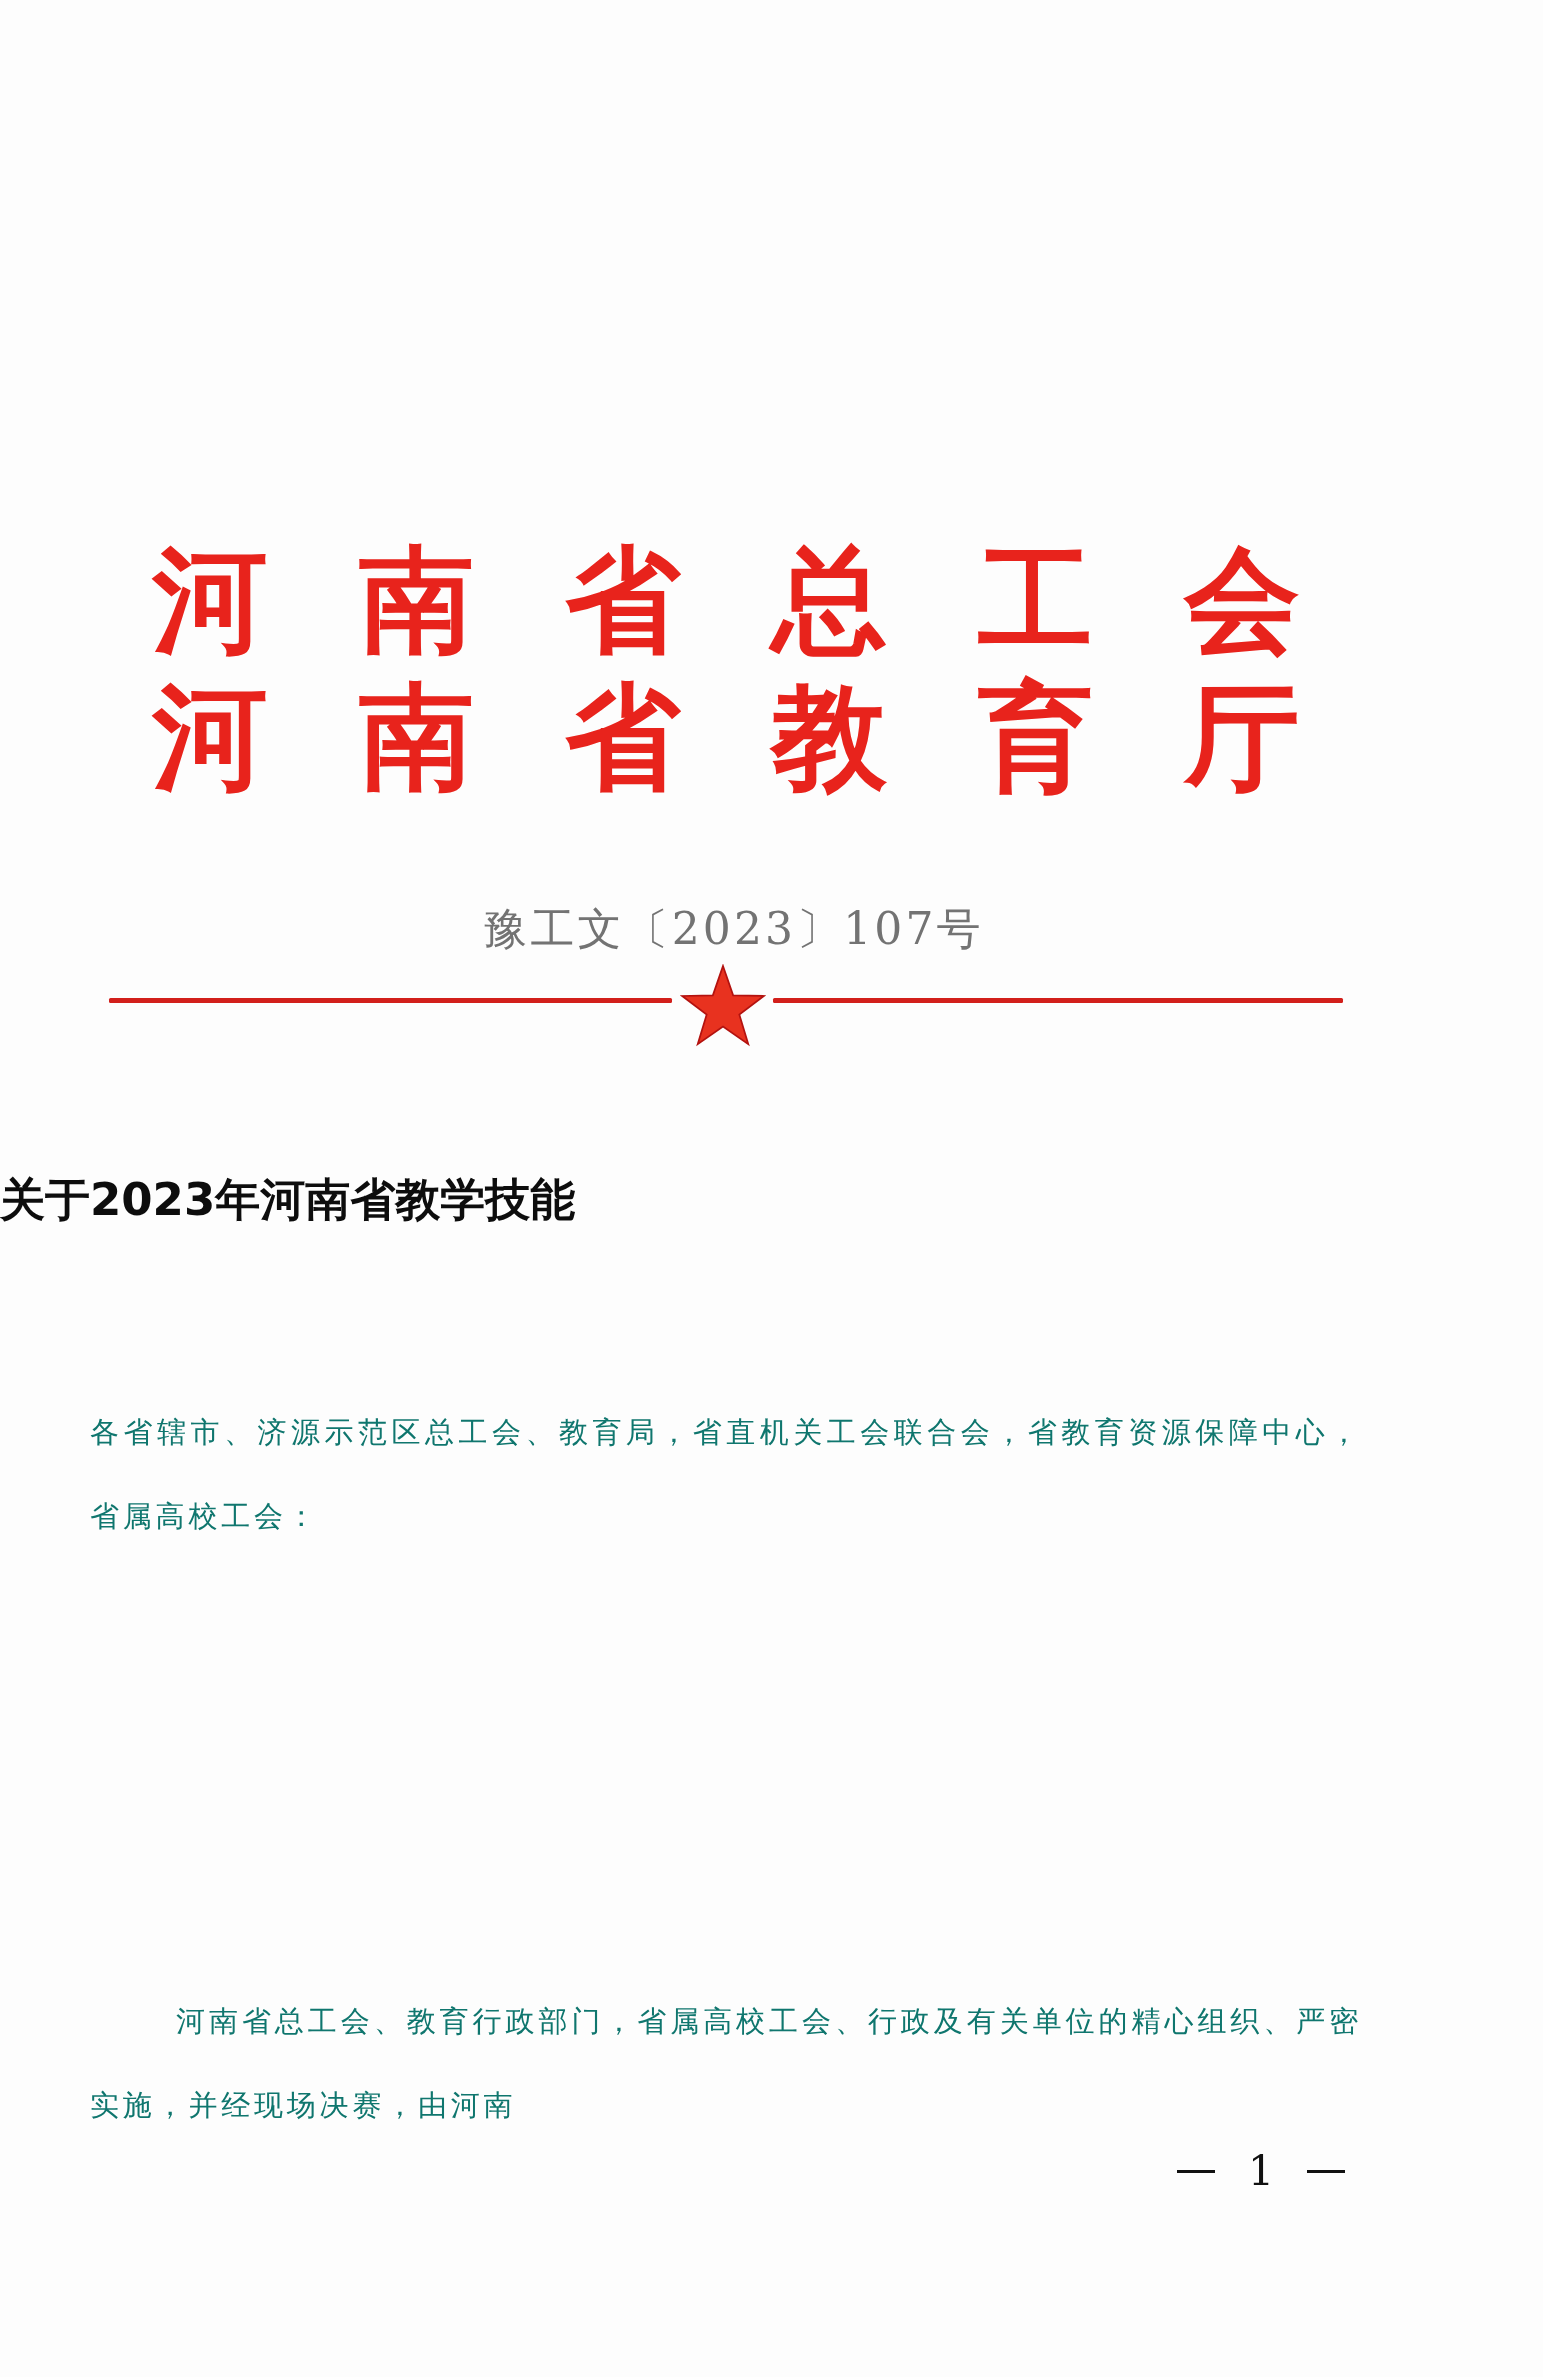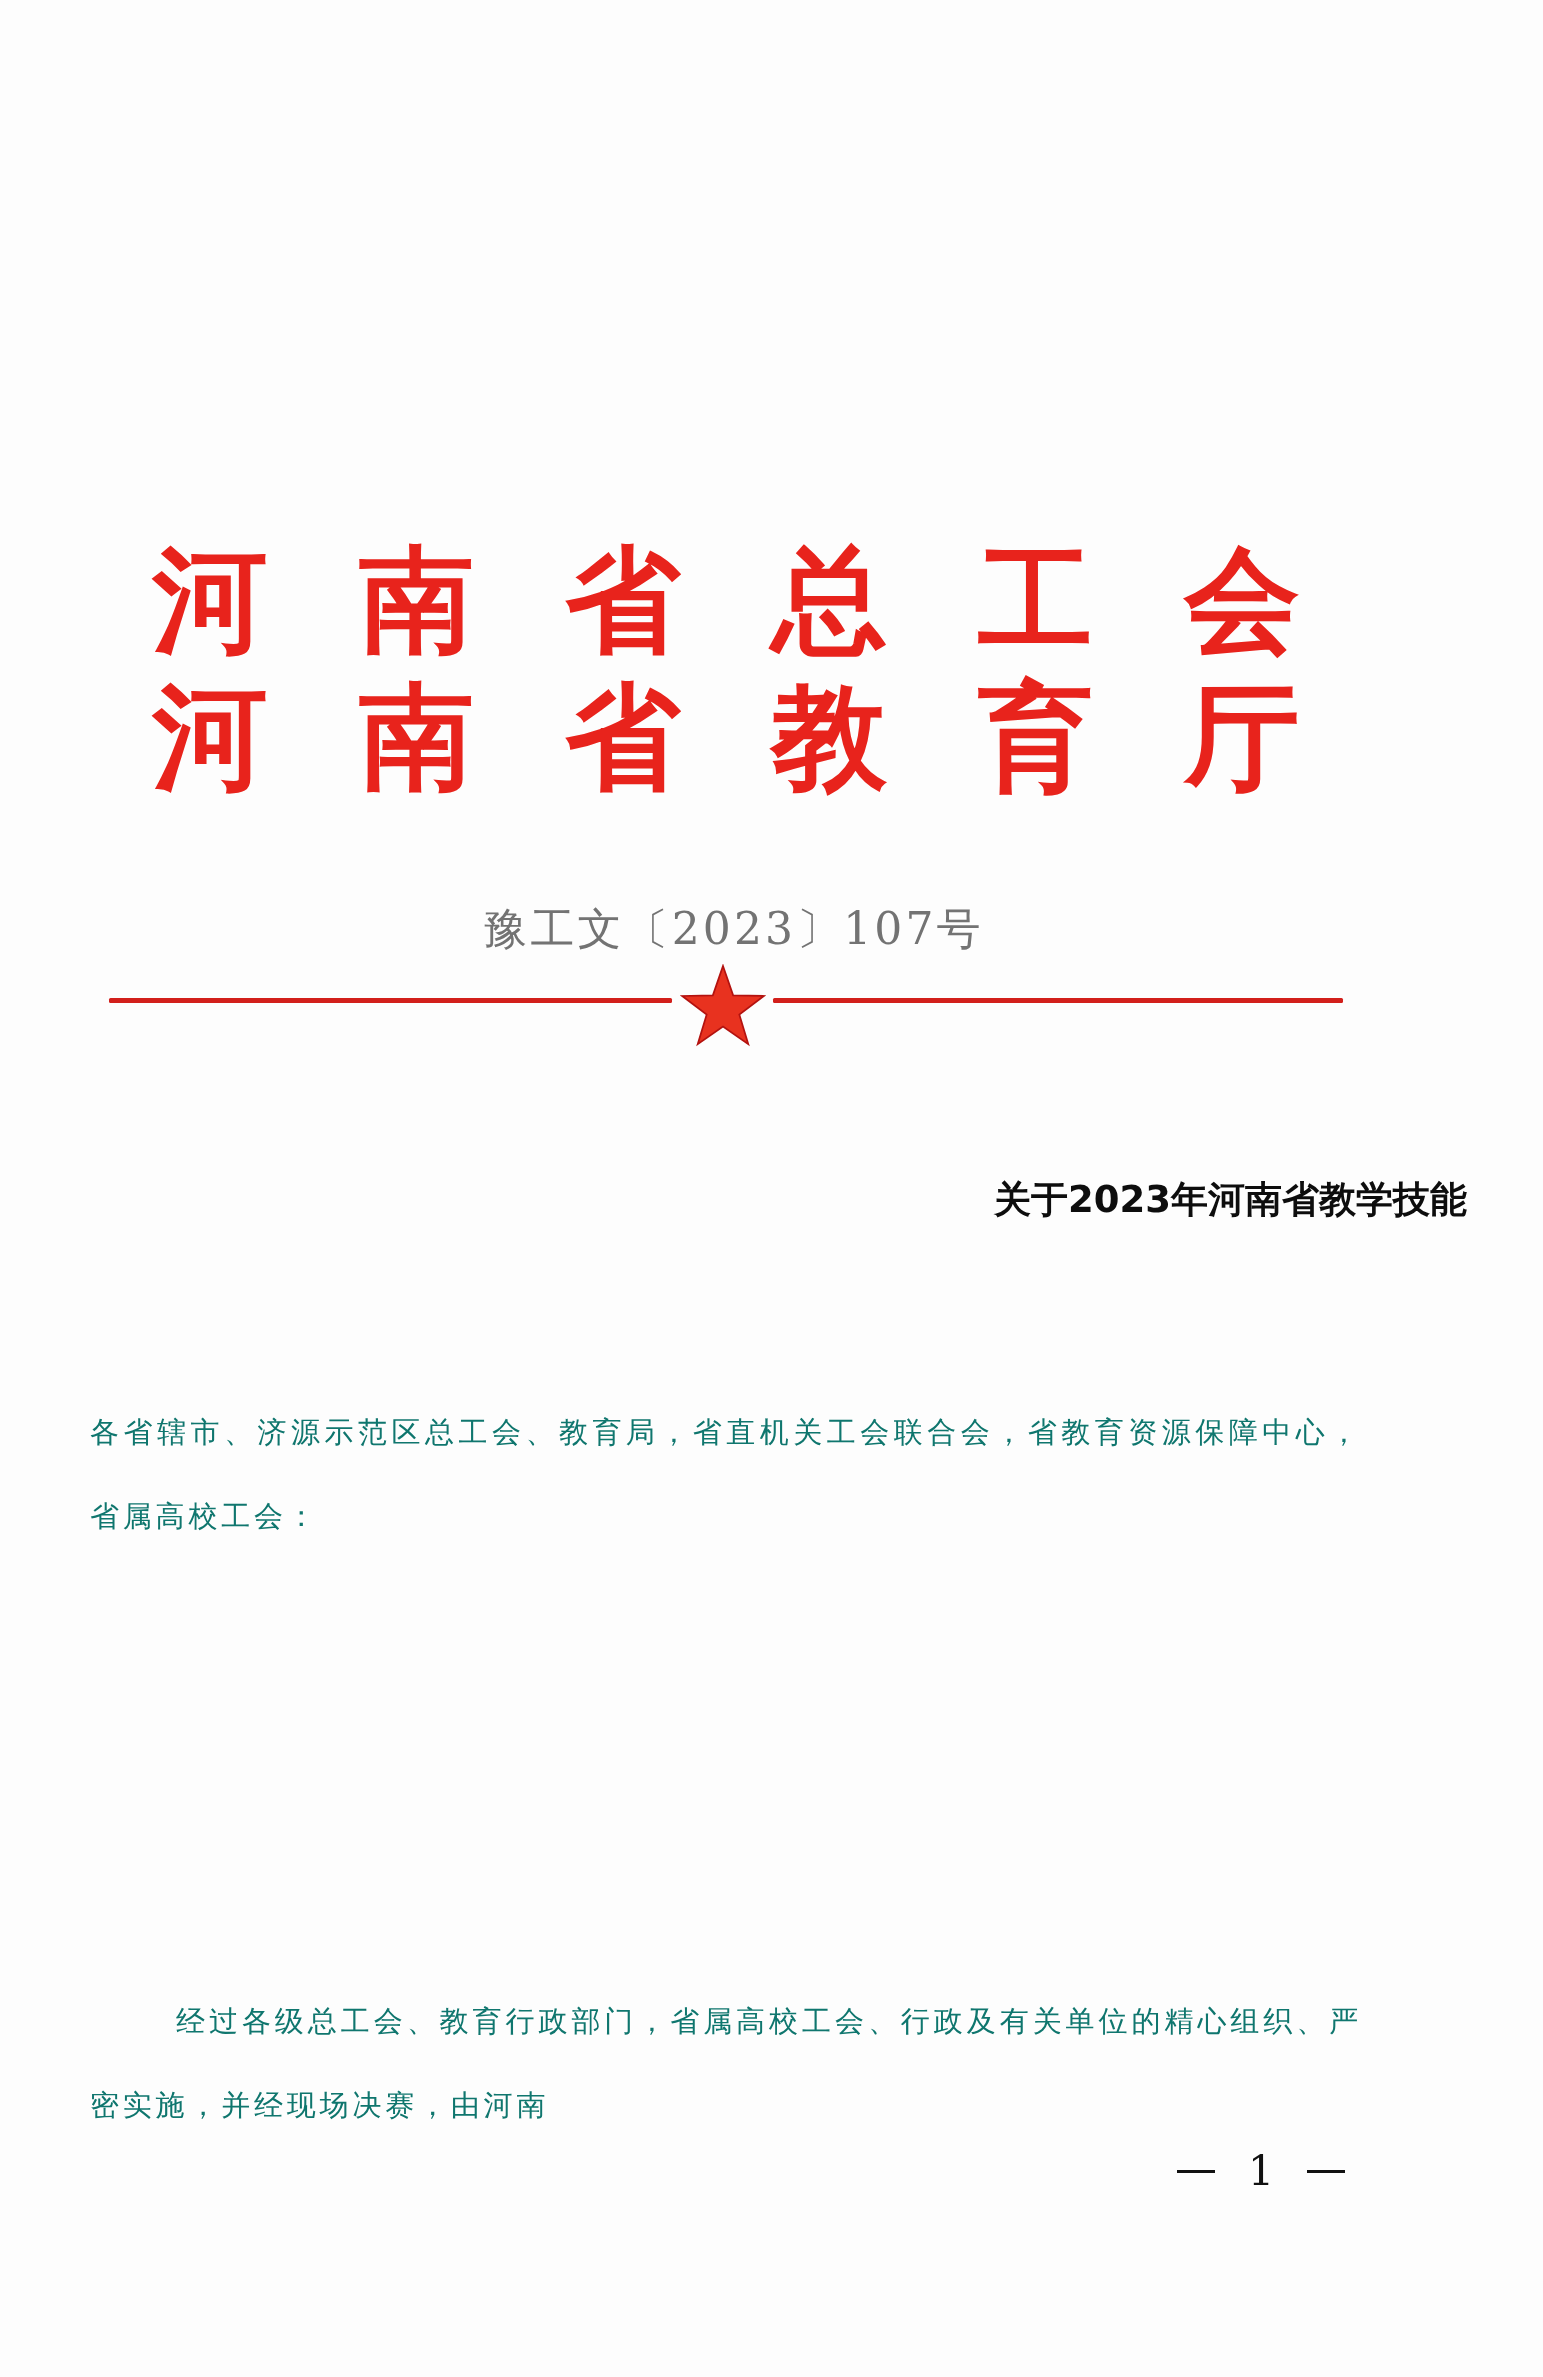--- a/index.html
+++ b/index.html
@@ -43,23 +43,23 @@
     border-radius: 1.5px;
   }
   .sep-line.left { left: 109px; width: 563px; }
   .sep-line.right { left: 773px; width: 570px; }
   .star {
     position: absolute; left: 680px; top: 964px; width: 86px; height: 83px;
   }
 
   
   .title-line {
-    position: absolute; left: 0; width: 1467px; text-align: right;
+    position: absolute; left: 0; width: 1467px; text-align: left;
     font-family: "DejaVu Sans", "Liberation Sans", sans-serif;
-    font-weight: bold; font-size: 37px; line-height: 69px; color: #0d0d0d;
+    font-weight: bold; font-size: 45px; line-height: 69px; color: #0d0d0d;
   }
   .title-line.t1 { top: 1165px; }
   .title-line.t2 { top: 1261px; }
 
   
   .body-text {
     position: absolute; left: 90px; width: 1272px;
     font-family: "DejaVu Sans", "Liberation Sans", sans-serif;
     font-size: 29px; line-height: 84px; color: #0f766e;
     letter-spacing: 3.8px;
@@ -110,21 +110,21 @@
   <div class="sep-line right"></div>
 
   <div class="title-line t1">关于2023年河南省教学技能</div>
 
   <div class="body-text addressee">
     <p class="para">各省辖市、济源示范区总工会、教育局，省直机关工会联合会，省教育资源保障中心，省属高校工会：</p>
   </div>
 
 
   <div class="body-text p2">
-    <p class="para indent">经过各级总工会、教育行政部门，省属高校工会、行政及有关单位的精心组织、严密实施，并经现场决赛，由河南</p>
+    <p class="para indent">河南省总工会、教育行政部门，省属高校工会、行政及有关单位的精心组织、严密实施，并经现场决赛，由河南</p>
   </div>
 
   <div class="page-number">
     <span class="pn-dash"></span>
     <span>1</span>
     <span class="pn-dash"></span>
   </div>
 
 </div>
 

